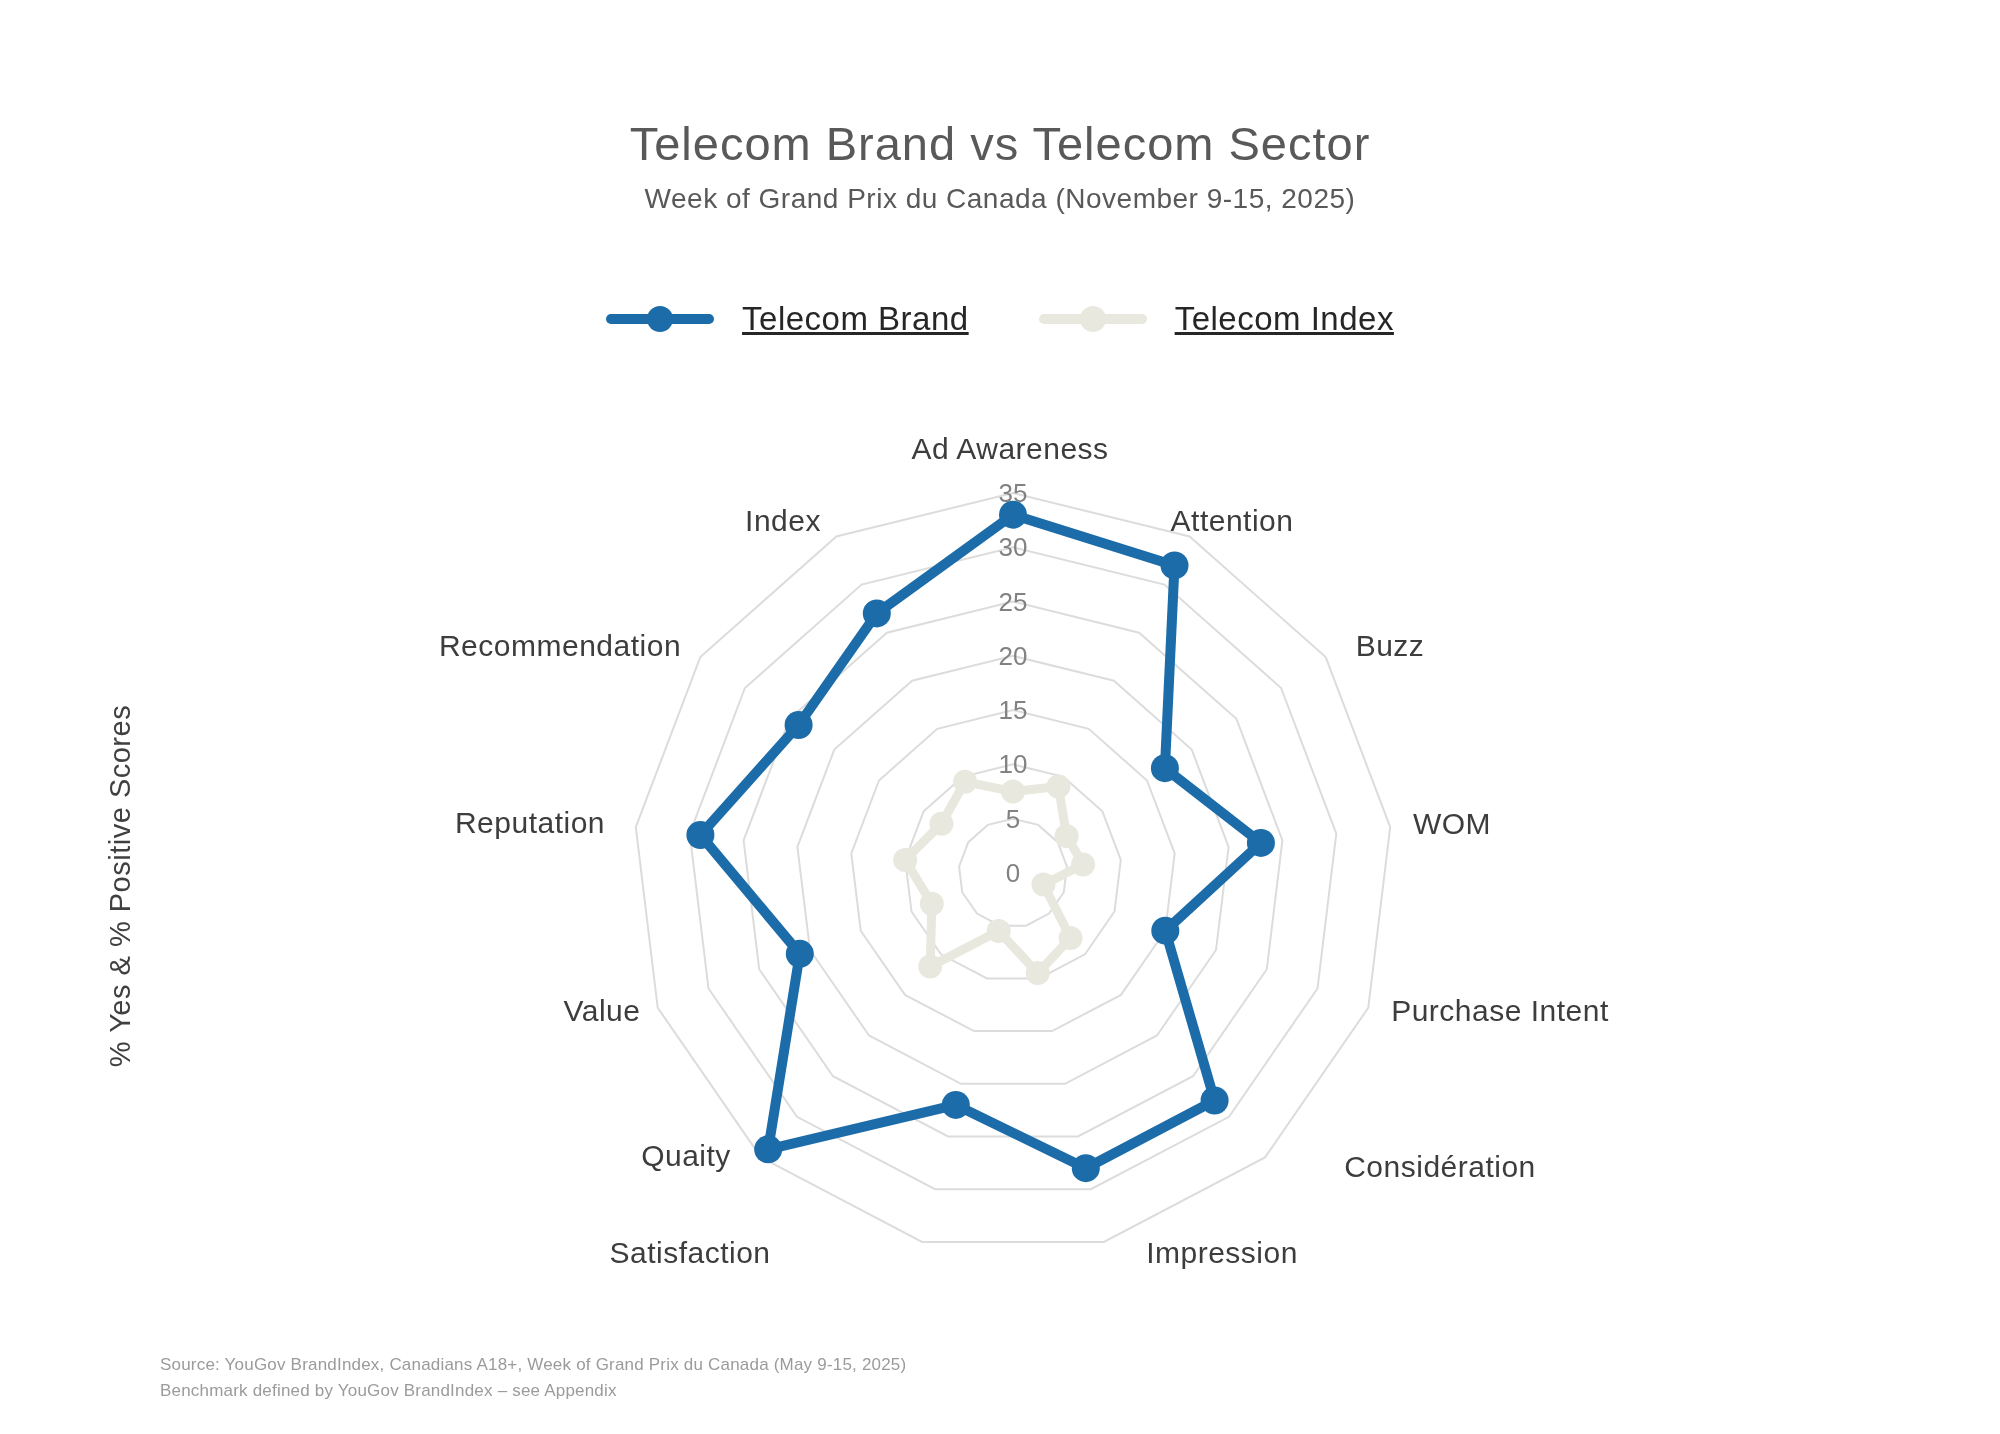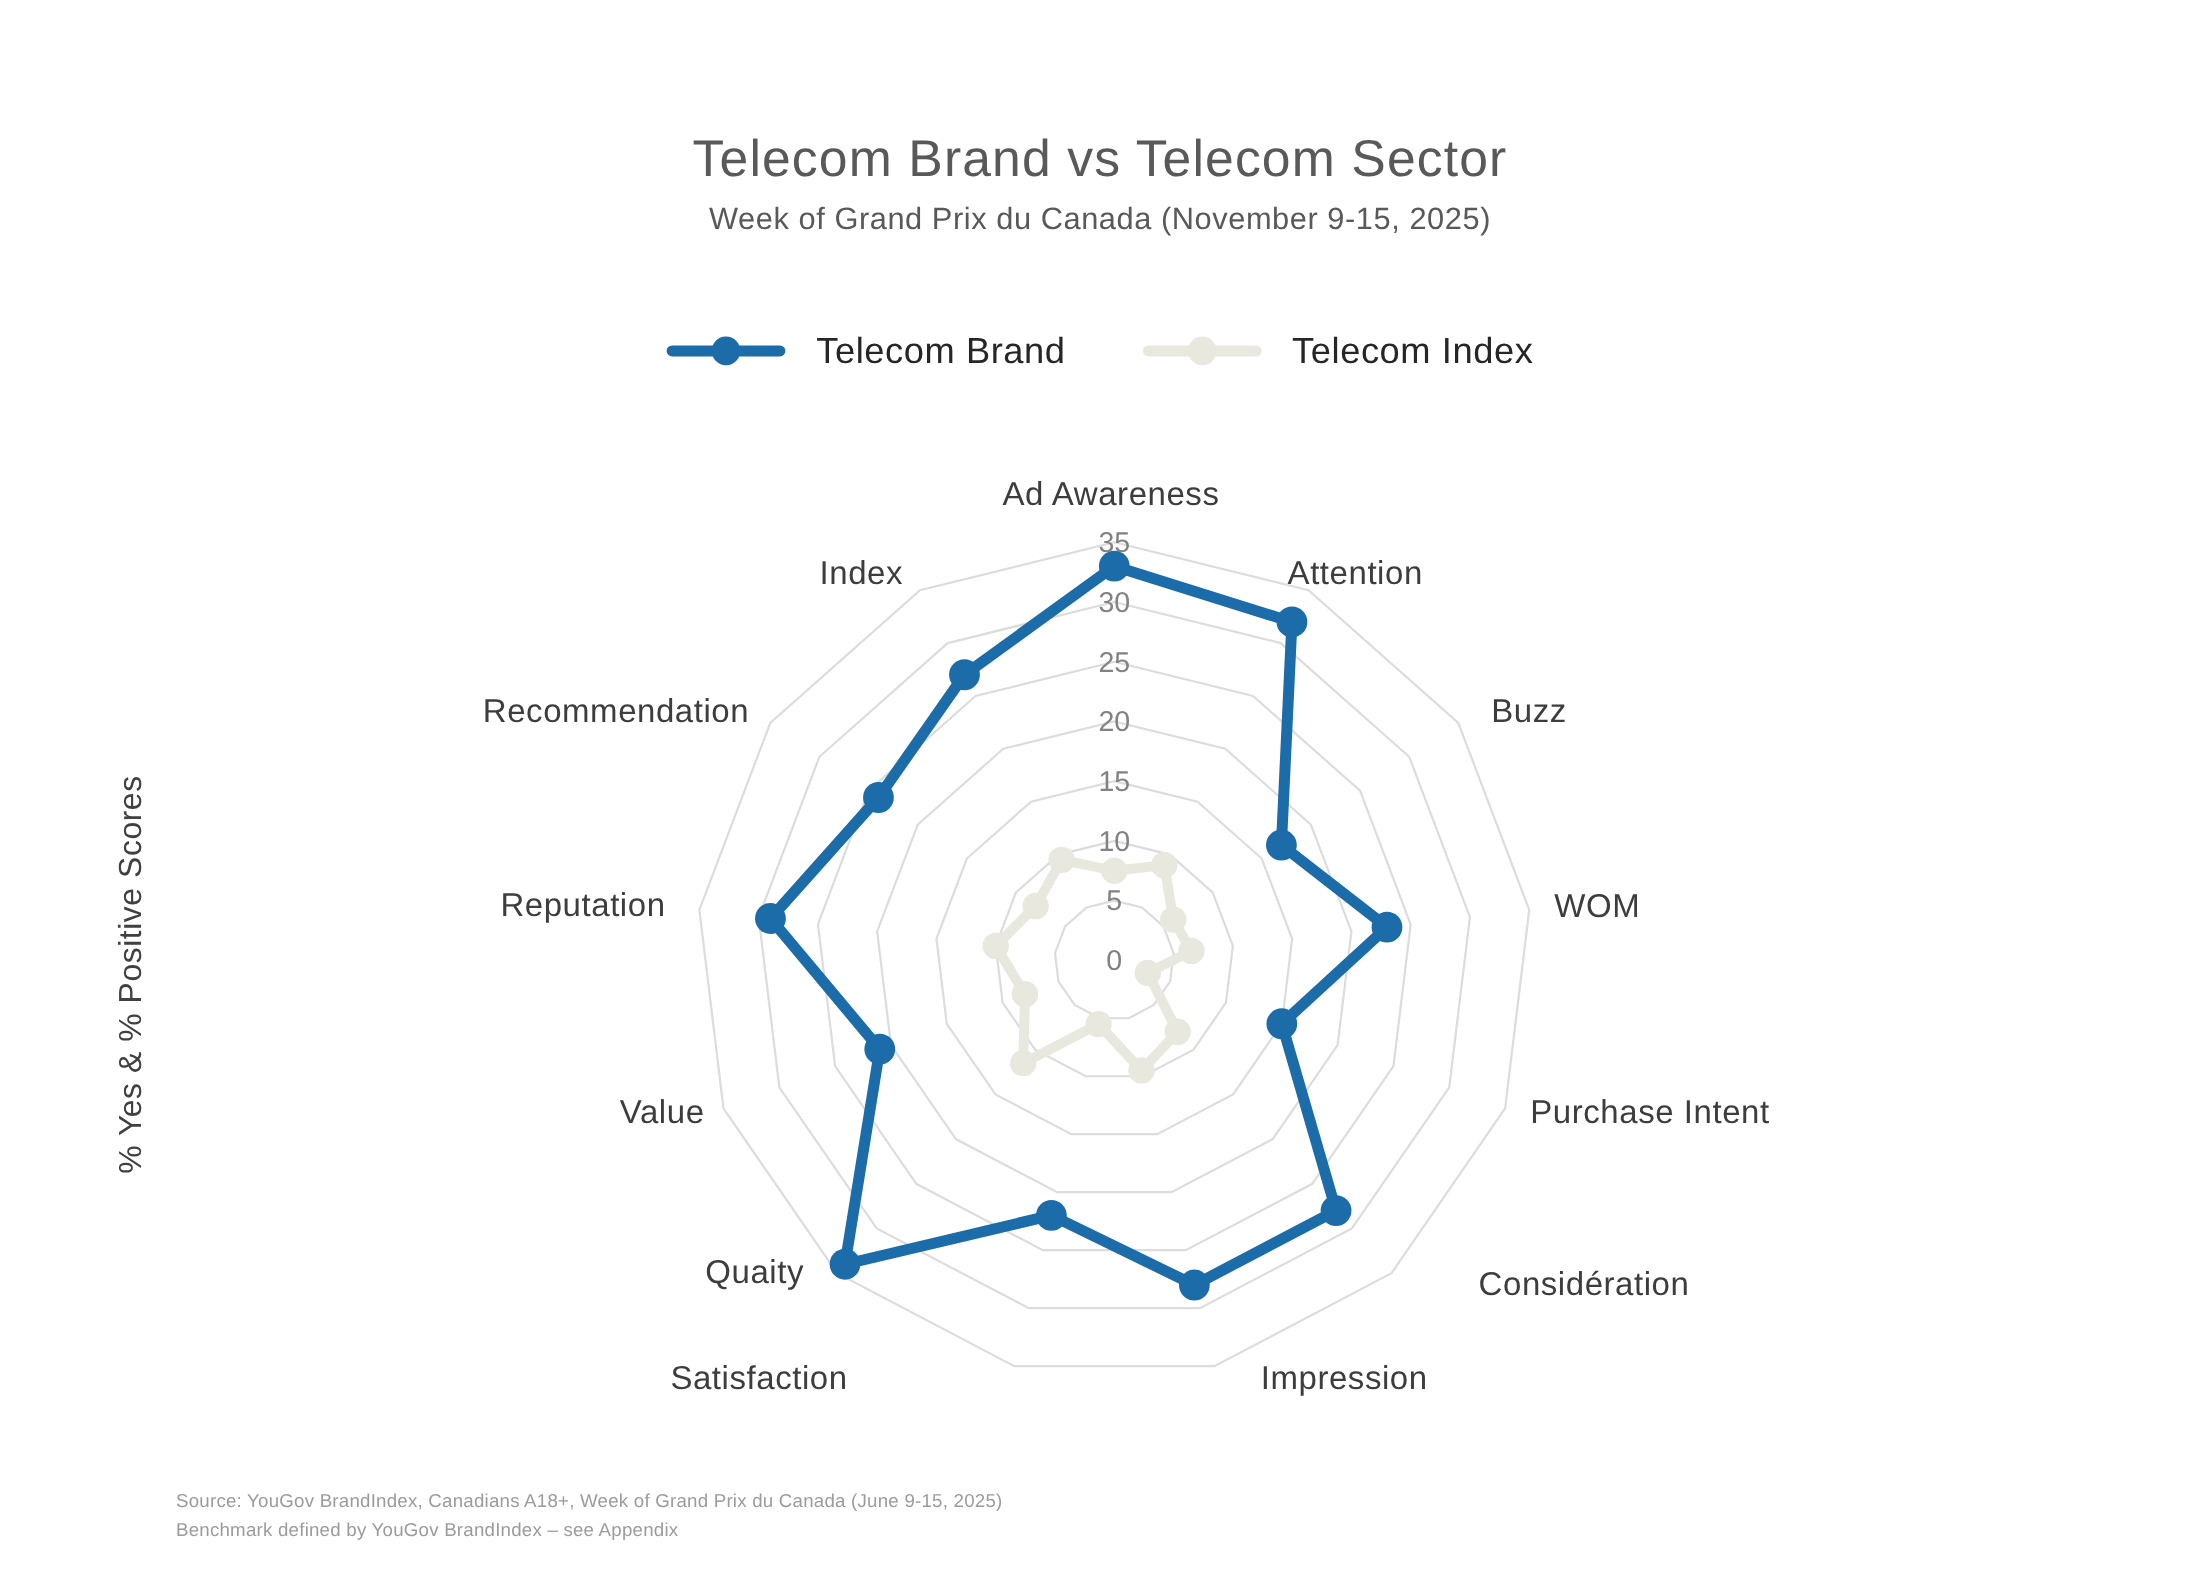--- a/index.html
+++ b/index.html
@@ -18,21 +18,21 @@
   .legend{
     position:absolute;top:300px;left:0;width:100%;
     display:flex;justify-content:center;align-items:center;gap:70px;
   }
   .legend-item{display:flex;align-items:center;gap:28px;}
   .legend-marker{position:relative;width:108px;height:10px;border-radius:5px;}
   .legend-marker .dot{
     position:absolute;left:50%;top:50%;width:26px;height:26px;border-radius:50%;
     transform:translate(-50%,-50%);background:inherit;
   }
-  .legend-label{font-size:33px;color:#262626;letter-spacing:0.5px;}
+  .legend-label{font-size:33px;color:#262626;letter-spacing:0.5px;text-decoration:underline;}
   .y-axis-label{
     position:absolute;left:120px;top:886px;
     transform:translate(-50%,-50%) rotate(-90deg);
     font-size:29px;color:#404040;letter-spacing:0.5px;white-space:nowrap;
   }
   .chart-wrap{position:absolute;left:400px;top:420px;width:1250px;height:920px;}
   svg text{font-family:"Liberation Sans","DejaVu Sans",sans-serif;}
   .footer{
     position:absolute;left:160px;top:1352px;
     font-size:17px;line-height:1.5;color:#9B9B9B;letter-spacing:0.2px;
@@ -126,15 +126,15 @@
         <text x="286" y="746" text-anchor="middle" font-size="30" fill="#3D3D3D" letter-spacing="0.5">Quaity</text>
         <text x="202" y="601" text-anchor="middle" font-size="30" fill="#3D3D3D" letter-spacing="0.5">Value</text>
         <text x="130" y="413" text-anchor="middle" font-size="30" fill="#3D3D3D" letter-spacing="0.5">Reputation</text>
         <text x="160" y="236" text-anchor="middle" font-size="30" fill="#3D3D3D" letter-spacing="0.5">Recommendation</text>
         <text x="383" y="111" text-anchor="middle" font-size="30" fill="#3D3D3D" letter-spacing="0.5">Index</text>
       </g>
     </svg>
 </div>
 
 <div class="footer">
-  <div>Source: YouGov BrandIndex, Canadians A18+, Week of Grand Prix du Canada (June 9-15, 2025)</div>
+  <div>Source: YouGov BrandIndex, Canadians A18+, Week of Grand Prix du Canada (May 9-15, 2025)</div>
   <div>Benchmark defined by YouGov BrandIndex – see Appendix</div>
 </div>
 
 </body></html>

